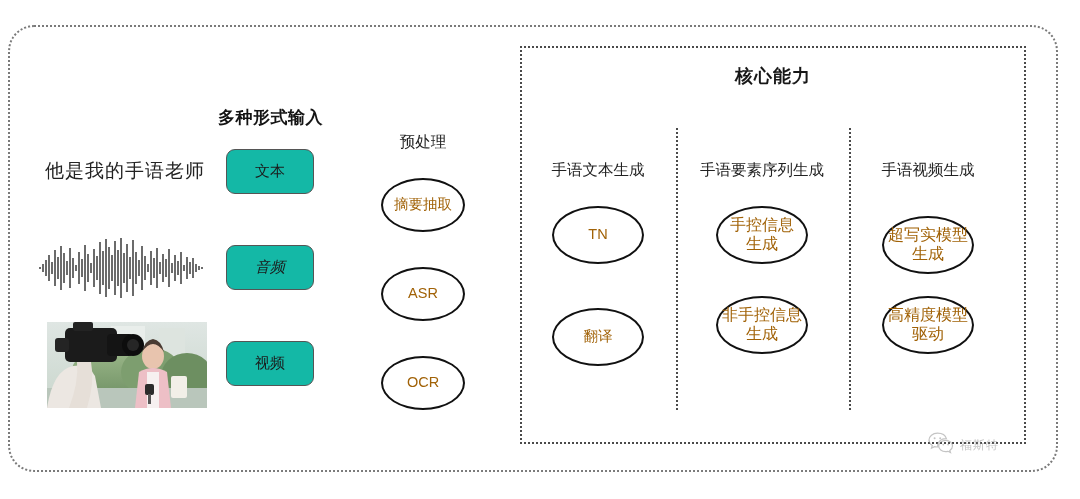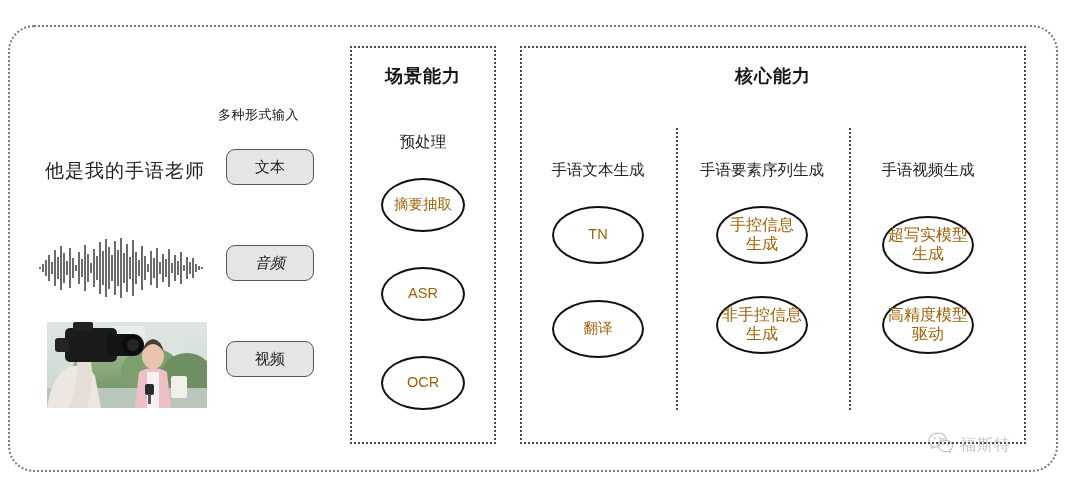--- a/index.html
+++ b/index.html
@@ -100,41 +100,41 @@
     transform: translateX(-50%);
     white-space: pre-line;
   }
   .ellipse.small-text { font-size: 16px; }
 
   
   .input-heading {
     position: absolute;
     left: 218px;
     top: 106px;
-    font-size: 13px;
-    font-weight: normal;
+    font-size: 17px;
+    font-weight: bold;
     color: #141414;
     letter-spacing: 0.5px;
   }
   .sample-text {
     position: absolute;
     left: 45px;
     top: 158px;
     font-size: 19px;
     color: #232323;
     letter-spacing: 1px;
   }
   .mod-box {
     position: absolute;
     left: 226px;
     width: 88px;
-    height: 36px;
+    height: 45px;
     border: 1.6px solid #555555;
     border-radius: 9px;
-    background: #e5e5e5;
+    background: #14b8a6;
     display: flex;
     align-items: center;
     justify-content: center;
     font-size: 15px;
     color: #1b1b1b;
     box-sizing: border-box;
   }
   .mod-box-text  { top: 149px; }
   .mod-box-audio { top: 245px; font-style: italic; }
   .mod-box-video { top: 341px; }
@@ -162,21 +162,21 @@
   .watermark {
     position: absolute;
     left: 928px;
     top: 432px;
     display: flex;
     align-items: center;
     gap: 6px;
     opacity: 0.5;
   }
   .watermark-text {
-    font-size: 16px;
+    font-size: 12px;
     color: #8a8a8a;
     letter-spacing: 1px;
     font-weight: 500;
   }
   .wechat-icon { display: block; }
 </style>
 </head>
 <body>
 
 <div id="canvas">
@@ -291,40 +291,37 @@
   <div class="mod-box mod-box-text">
     <span>文本</span>
   </div>
   <div class="mod-box mod-box-audio">
     <span>音频</span>
   </div>
   <div class="mod-box mod-box-video">
     <span>视频</span>
   </div>
 
-  <div class="panel panel-scene">
-    <div class="panel-title">场景能力</div>
-  </div>
 
   <div class="col-label" style="left:423px; top:132px;">预处理</div>
 
   <div class="ellipse" style="left:423px; top:178px; width:84px; height:54px;">摘要抽取</div>
   <div class="ellipse" style="left:423px; top:267px; width:84px; height:54px;">ASR</div>
   <div class="ellipse" style="left:423px; top:356px; width:84px; height:54px;">OCR</div>
 
   <div class="panel panel-core">
     <div class="panel-title">核心能力</div>
   </div>
 
   <div class="divider divider-1"></div>
   <div class="divider divider-2"></div>
 
   <div class="col-label" style="left:598px; top:160px;">手语文本生成</div>
   <div class="ellipse" style="left:598px; top:206px; width:92px; height:58px;">TN</div>
-  <div class="ellipse" style="left:598px; top:300px; width:92px; height:58px;">翻译</div>
+  <div class="ellipse" style="left:598px; top:308px; width:92px; height:58px;">翻译</div>
 
   <div class="col-label" style="left:762px; top:160px;">手语要素序列生成</div>
   <div class="ellipse small-text" style="left:762px; top:206px; width:92px; height:58px;">手控信息
 生成</div>
   <div class="ellipse small-text" style="left:762px; top:296px; width:92px; height:58px;">非手控信息
 生成</div>
 
   <div class="col-label" style="left:928px; top:160px;">手语视频生成</div>
   <div class="ellipse small-text" style="left:928px; top:216px; width:92px; height:58px;">超写实模型
 生成</div>

